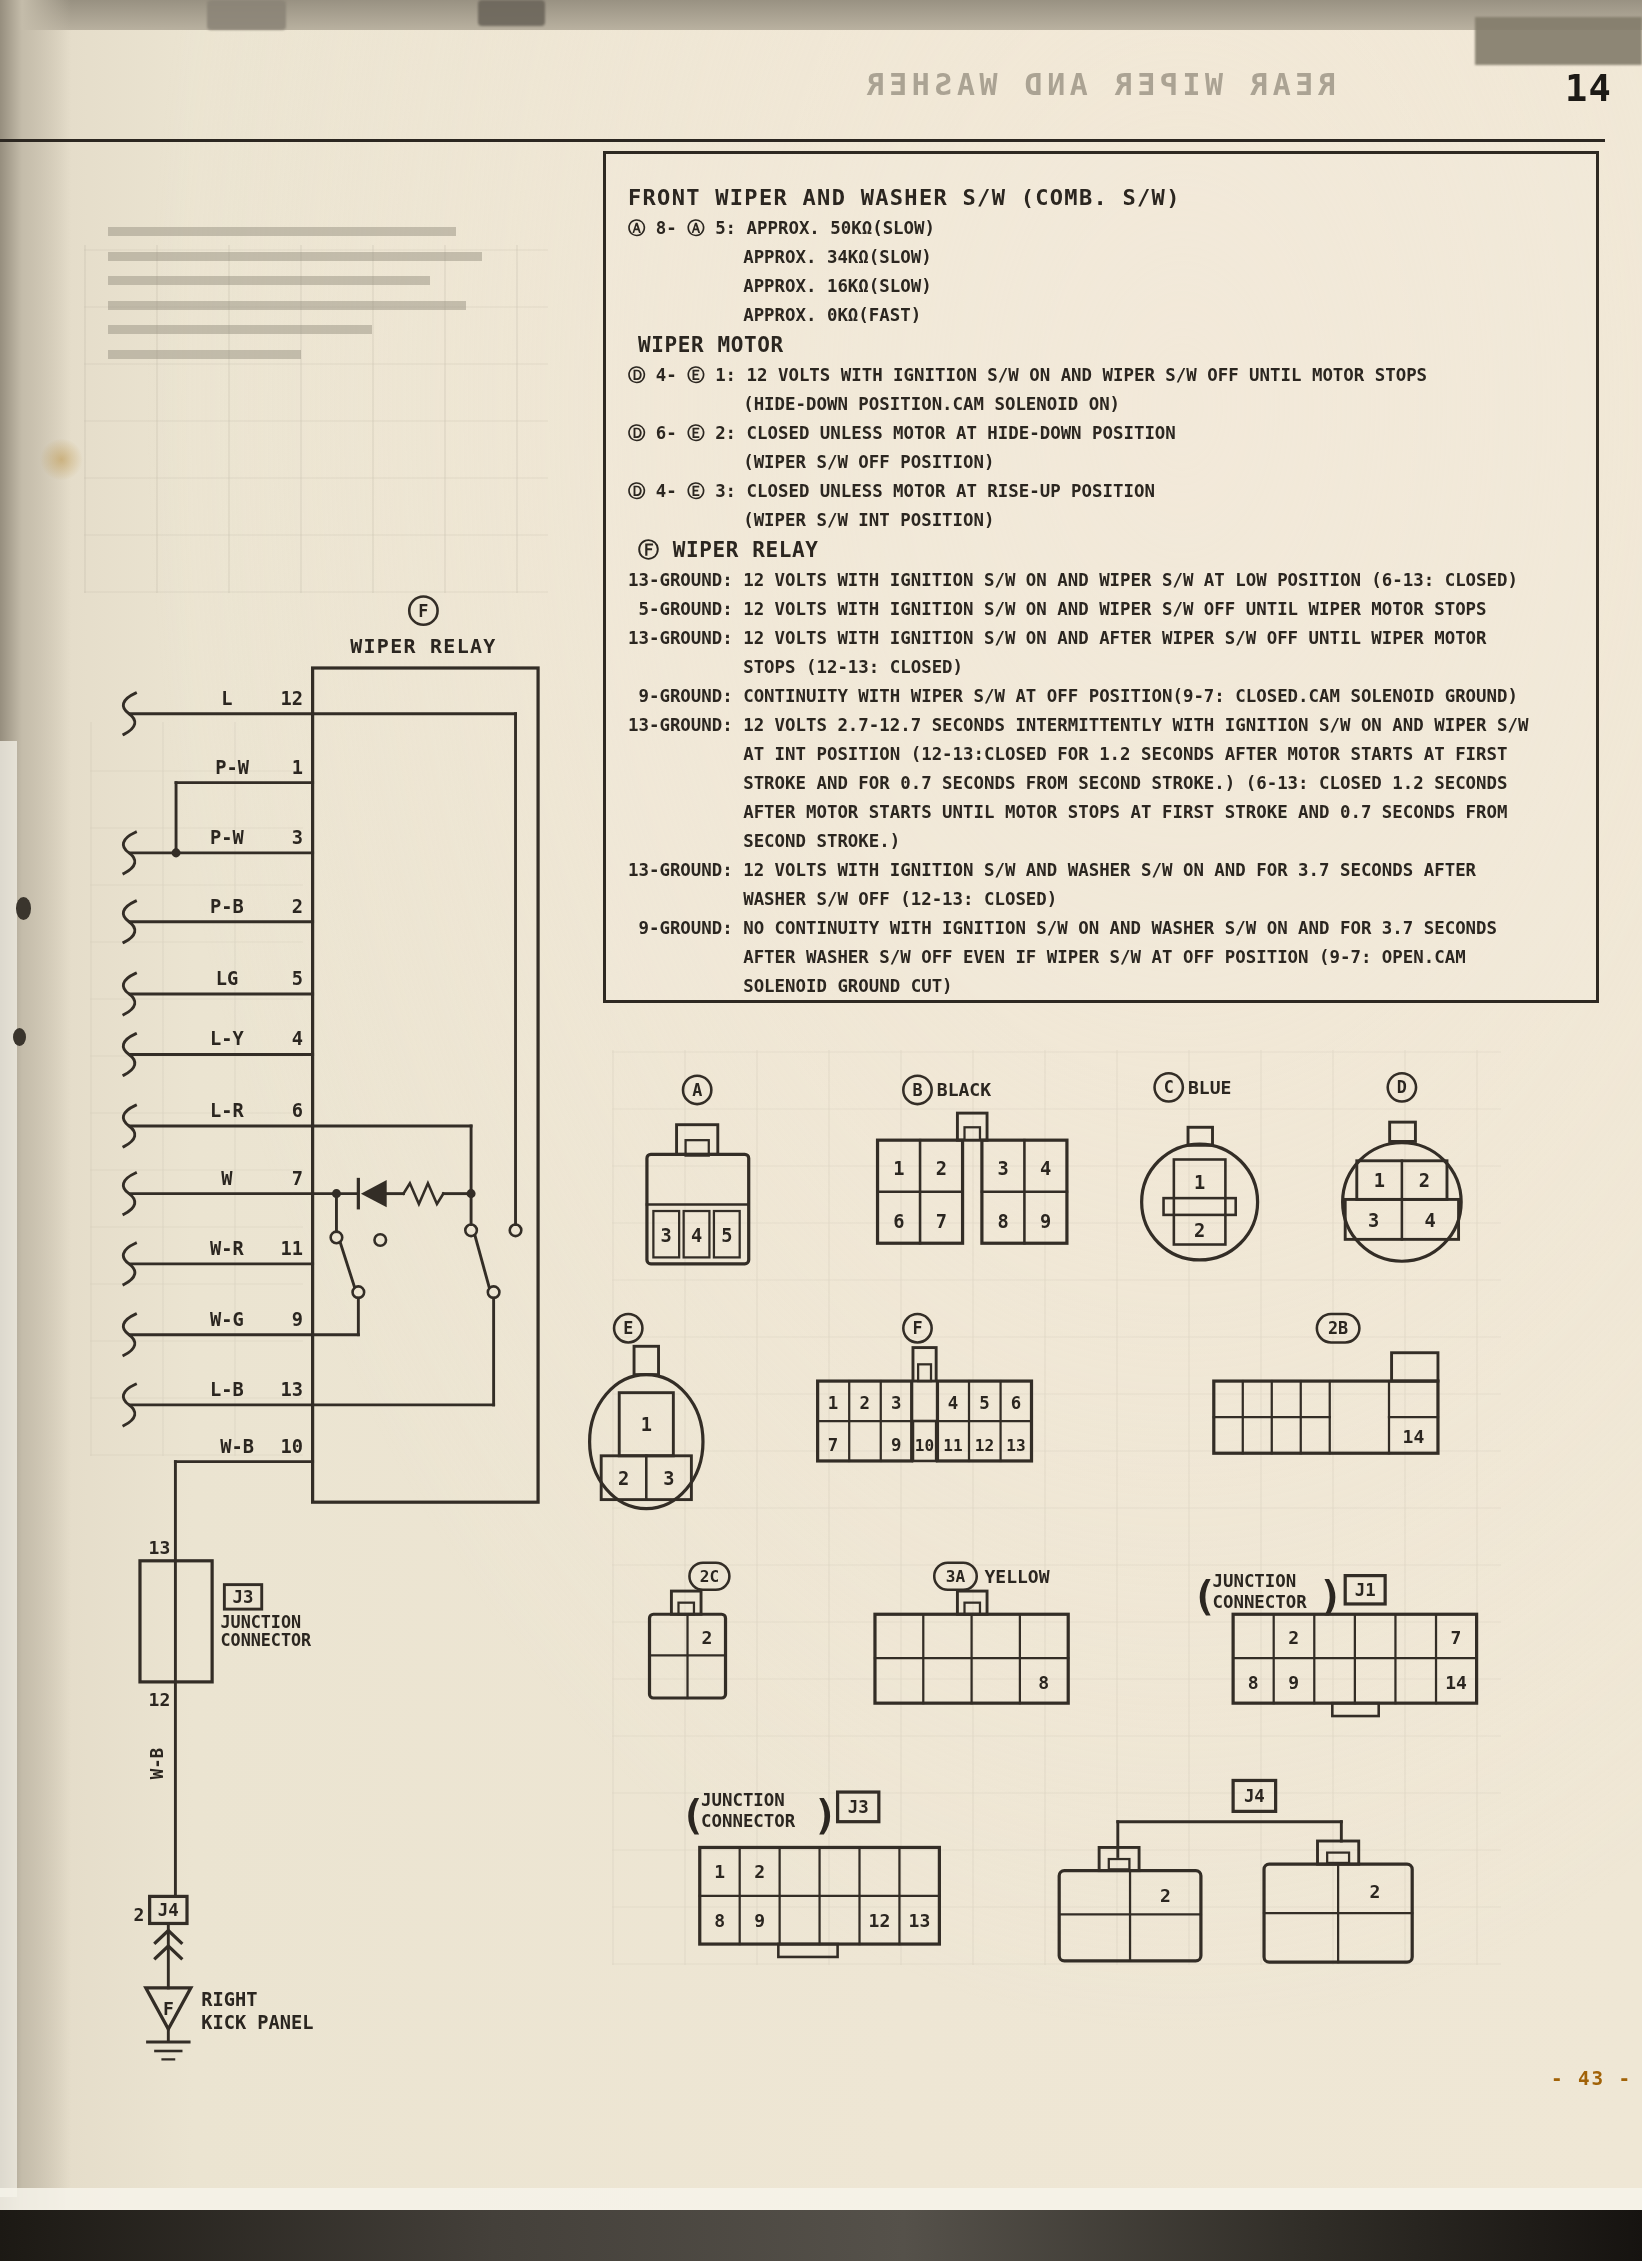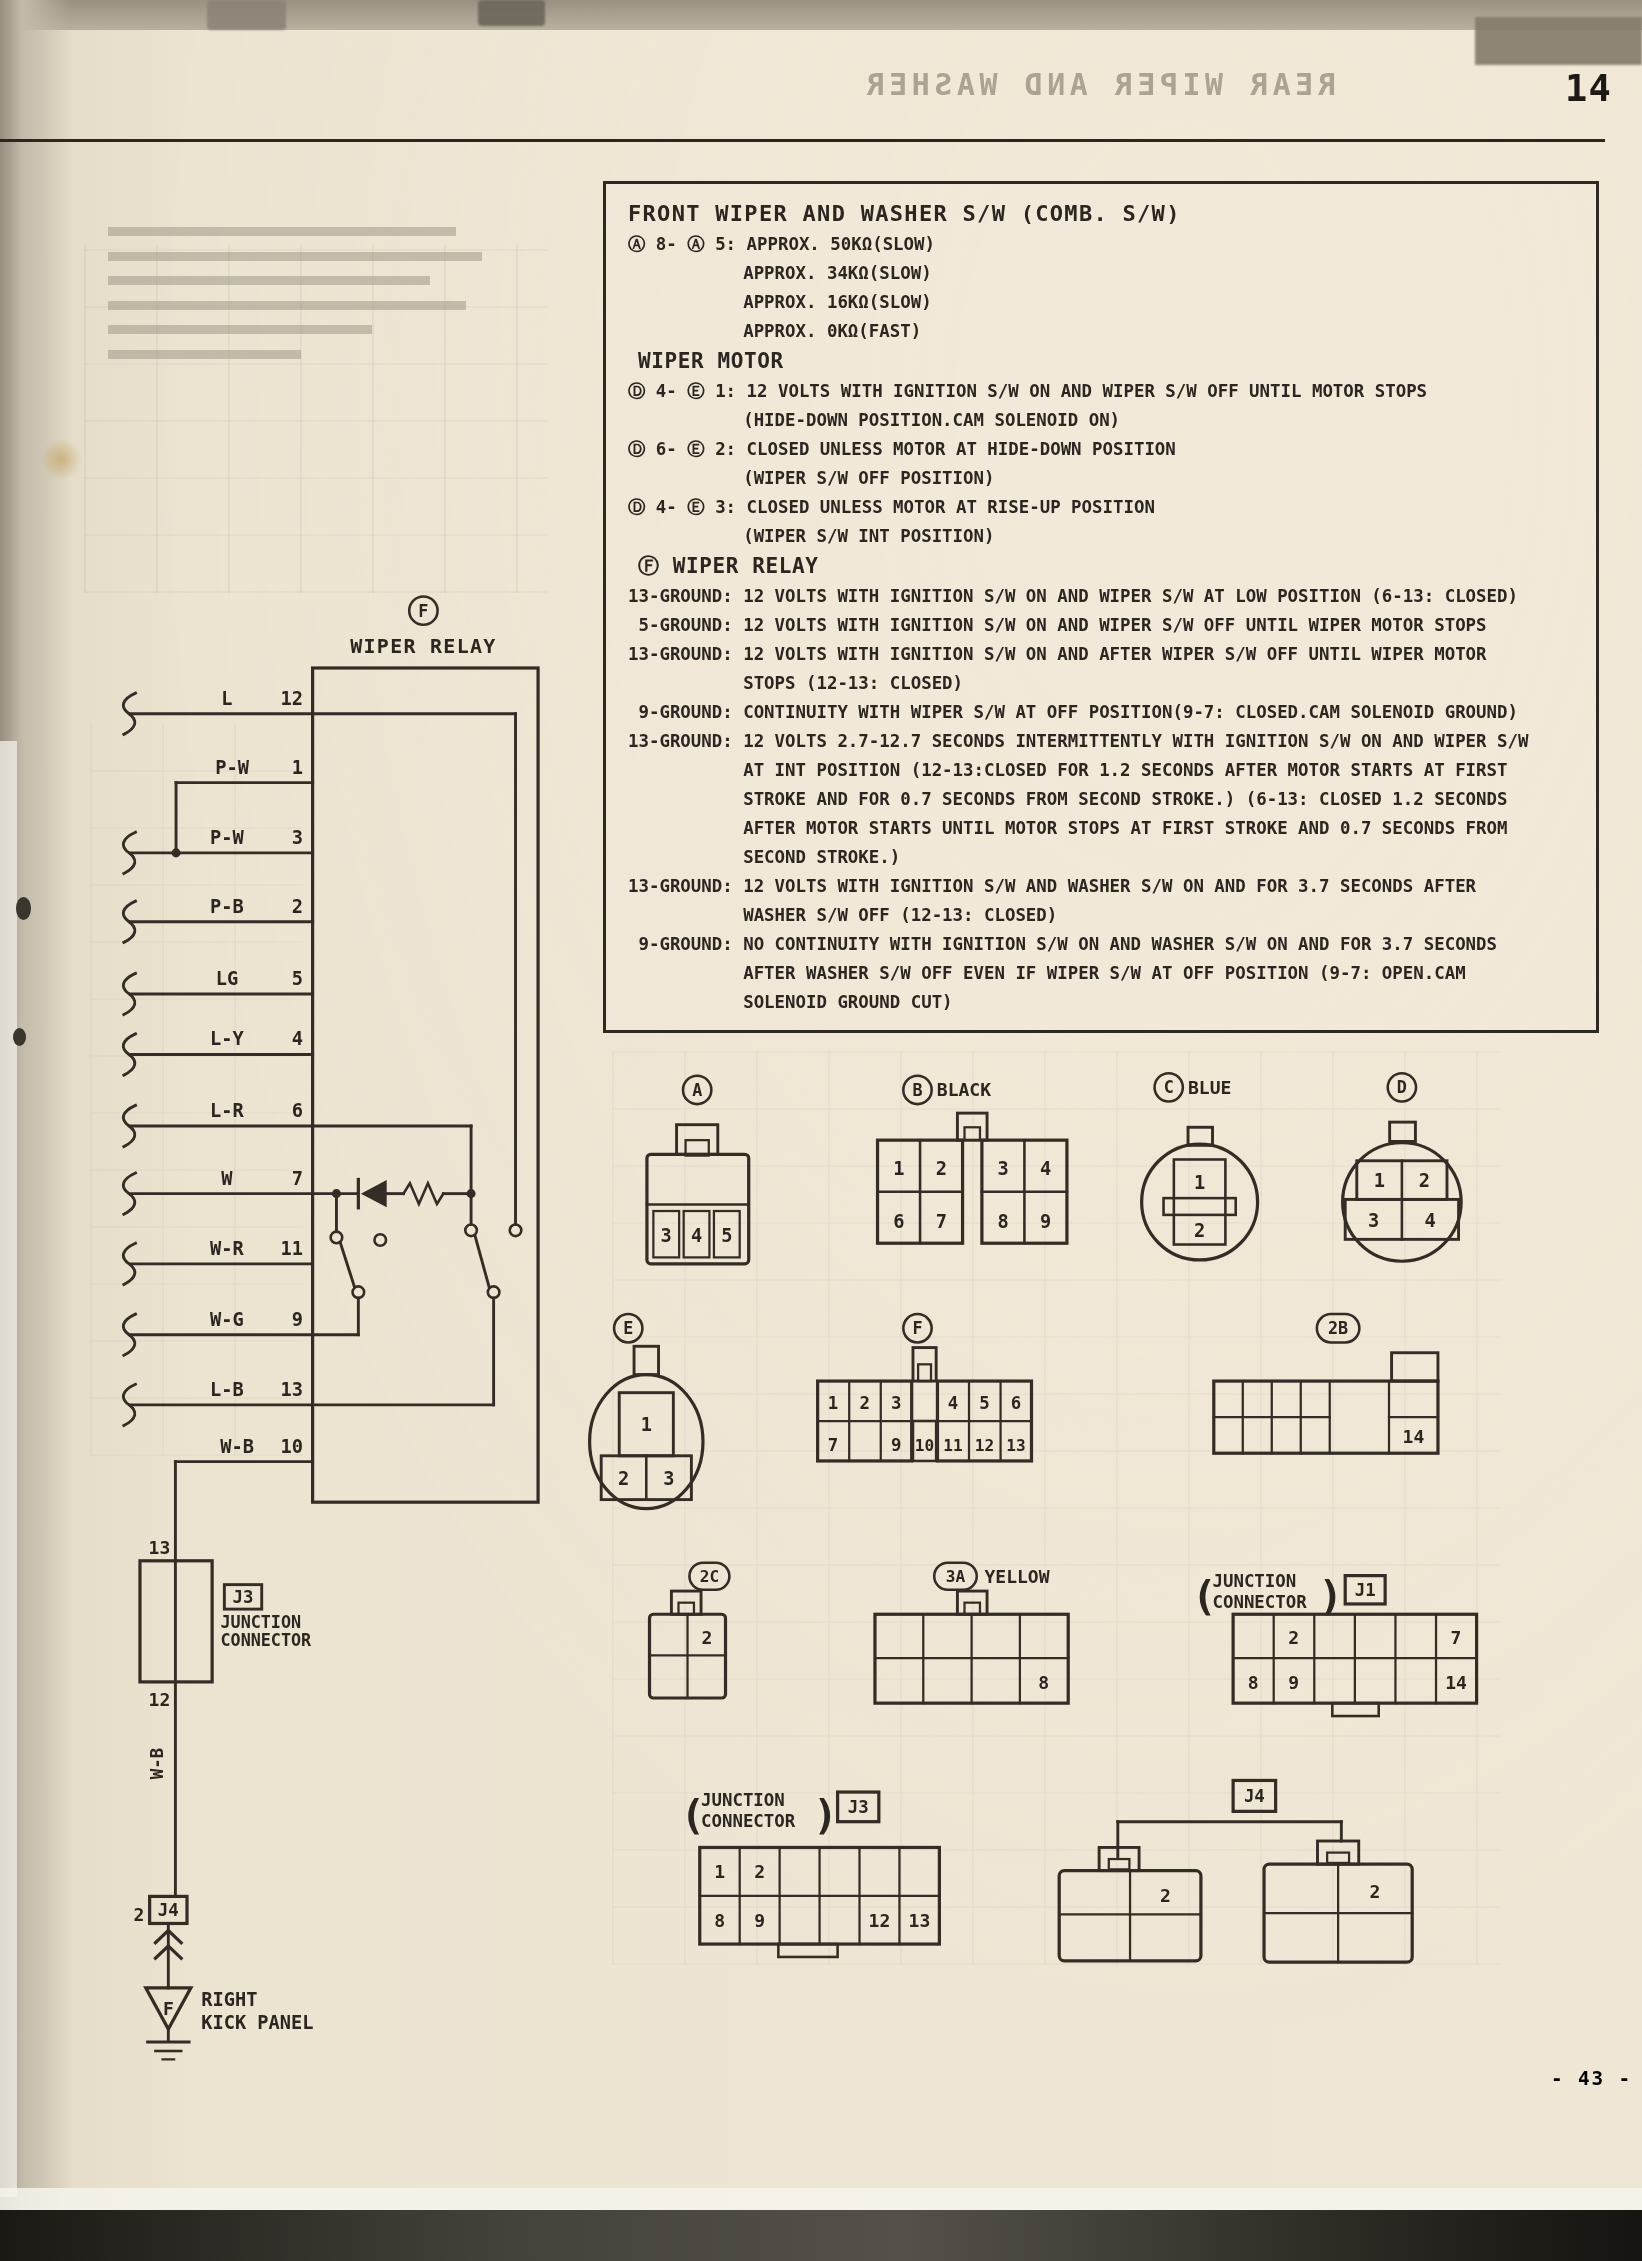--- a/index.html
+++ b/index.html
@@ -41,25 +41,25 @@
   .ghost-bars{position:absolute;left:108px;top:227px;width:387px;}
   .ghost-bars div{height:9px;background:rgba(152,145,129,.5);margin-bottom:15.5px;filter:blur(0.4px);}
 
   
   .top-rule{position:absolute;left:0;top:139px;width:1605px;height:3.2px;background:#2c2721;}
 
   
   .folio{position:absolute;left:1565px;top:67px;width:77px;font-size:37px;font-weight:bold;
     color:#1d1a16;letter-spacing:1.3px;}
   .footer{position:absolute;left:1551px;top:2067px;font-size:19.3px;font-weight:bold;
-    color:#000000;letter-spacing:1.9px;text-align:right;}
+    color:#a16207;letter-spacing:1.9px;text-align:right;}
 
   
-  .spec-box{position:absolute;left:603px;top:181px;width:996px;height:852px;
-    border:3.2px solid #2e2922;box-sizing:border-box;padding:14px 13px 0 22px;
+  .spec-box{position:absolute;left:603px;top:151px;width:996px;height:852px;
+    border:3.2px solid #2e2922;box-sizing:border-box;padding:28px 13px 0 22px;
     background:rgba(243,237,223,.25);color:#2b2620;}
   .spec-title{font-size:22px;font-weight:bold;letter-spacing:1.3px;line-height:32px;white-space:pre;}
   .spec-header{font-size:21px;font-weight:bold;letter-spacing:0.6px;line-height:31px;white-space:pre;
     font-family:"DejaVu Sans Mono","DejaVu Sans",monospace;margin-left:10px;}
   .spec-pre{font-size:17.4px;font-weight:bold;line-height:29px;white-space:pre;letter-spacing:0;
     font-family:"DejaVu Sans Mono","DejaVu Sans",monospace;}
 </style>
 </head>
 <body>
 

